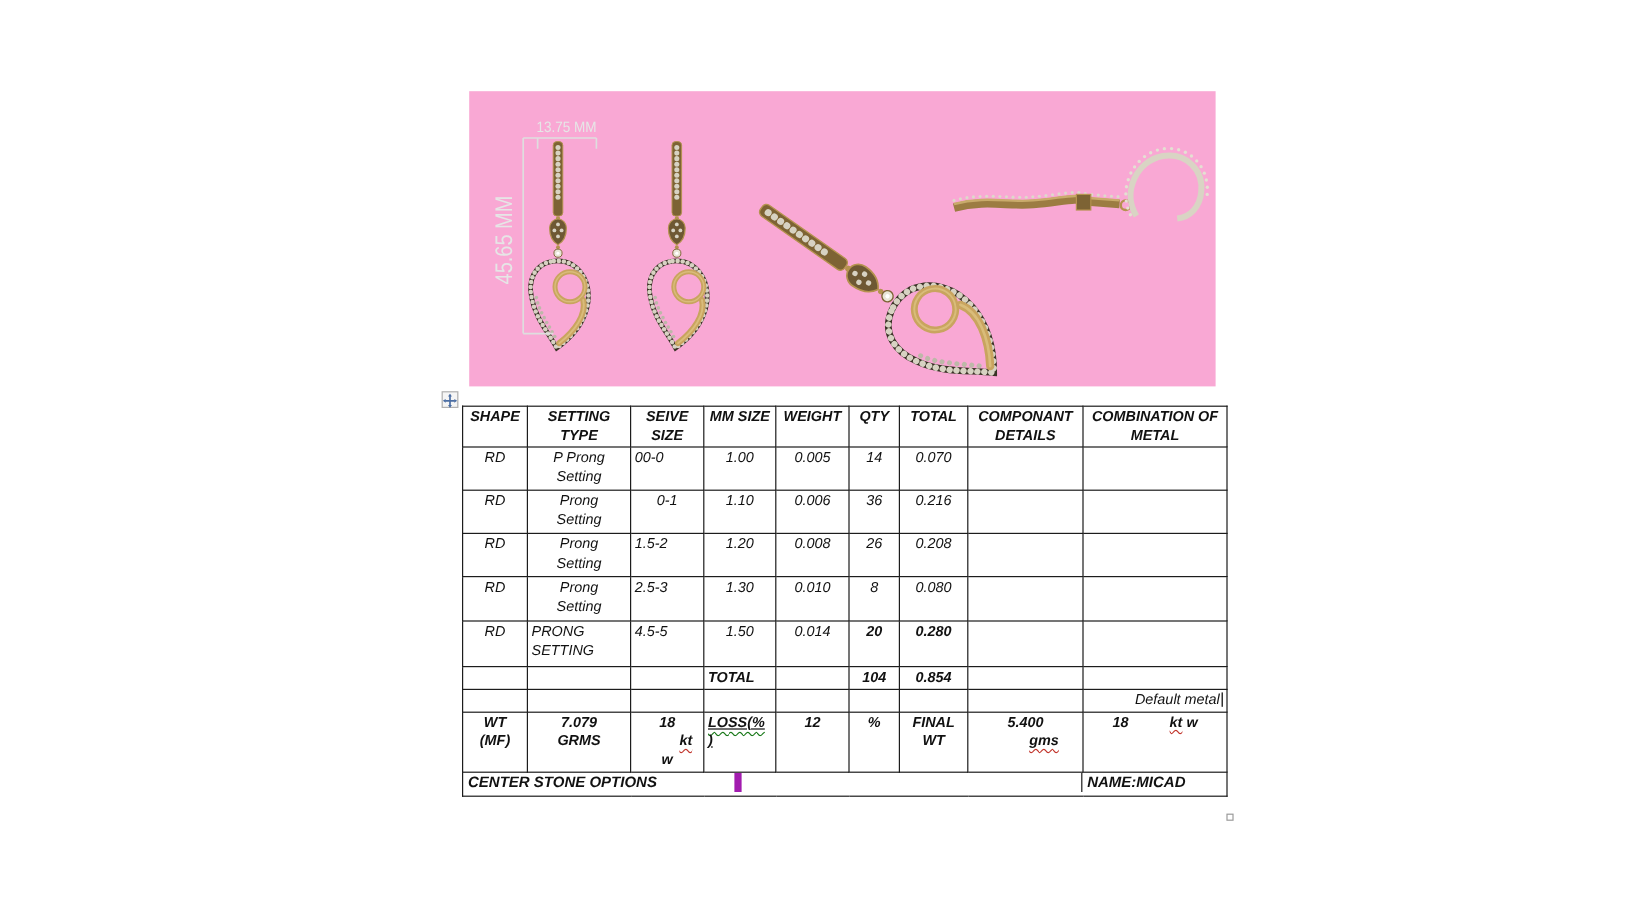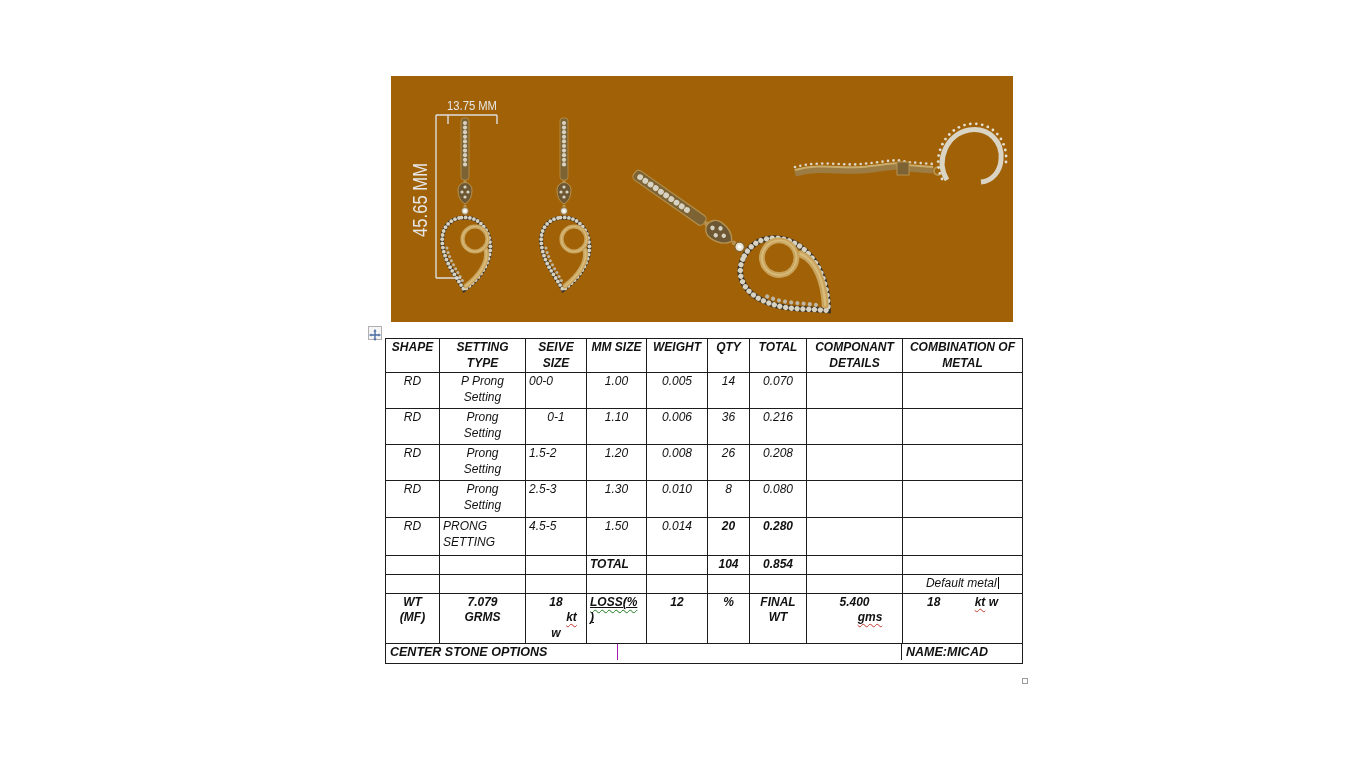--- a/index.html
+++ b/index.html
@@ -1,47 +1,47 @@
 <!DOCTYPE html>
 <html><head>
 <meta charset="utf-8">
 <style>
   html,body{margin:0;padding:0;}
   body{
     width:1360px;height:768px;background:#ffffff;position:relative;overflow:hidden;
     font-family:"Liberation Sans",sans-serif;color:#111;
   }
   
-  #art{position:absolute;left:391px;top:76px;width:622px;height:246px;background:#a16207;}
+  #art{position:absolute;left:391px;top:76px;width:622px;height:246px;background:#f9a8d4;}
   #art svg{display:block;}
   .dimtxt{fill:#e6e6e6;font-family:"Liberation Sans",sans-serif;}
   
   #moveHandle{position:absolute;left:368px;top:326px;width:14px;height:14px;background:#f5f5f5;
     border:1px solid #b0b0b0;box-sizing:border-box;cursor:move;}
   #resizeHandle{position:absolute;left:1022px;top:678px;width:6px;height:6px;background:#fff;
     border:1px solid #9b9b9b;box-sizing:border-box;}
   
   #spec{position:absolute;left:385px;top:338px;border-collapse:collapse;table-layout:fixed;width:637px;font-style:italic;}
   #spec td{border:1px solid #1c1c1c;vertical-align:top;padding:1px 3px;font-size:12px;
     line-height:1.3;overflow:hidden;box-sizing:border-box;}
   td.hd{font-weight:bold;font-size:10.5px;text-align:center;line-height:1.22;padding-top:3px;}
   .c{text-align:center}.l{text-align:left}.b{font-weight:bold}
   .lg{font-size:13.5px}
   .sm{font-size:9.5px;font-weight:bold;text-align:center;line-height:1.2;padding-top:3px;}
   .pre{white-space:pre-line}
   .totlbl{font-weight:bold;font-size:13px;}
-  .dm{text-align:center;font-size:11px;padding-right:18px;}
+  .dm{text-align:right;font-size:11px;padding-right:18px;}
   .caret{display:inline-block;width:1.5px;height:12px;background:#000;vertical-align:-2px;margin-left:1px;}
   .u{text-decoration:underline;text-decoration-thickness:1px;}
   .sp-red{text-decoration:underline wavy #c2372e;text-decoration-thickness:1px;text-underline-offset:2px;padding-left:31px;}
   .sp-green{text-decoration:underline wavy #1c7a1c;text-decoration-thickness:1px;text-underline-offset:2.5px;margin-top:24px;}
   .earing{font-weight:bold;font-size:13px;text-align:center;padding-top:2px;}
   .crow{display:flex;height:100%;font-weight:bold;font-size:12.5px;line-height:1.35;}
   .crow>div{padding:0 4px;box-sizing:border-box;}
-  .cr1{width:232px;border-right:1px solid #a21caf;}
+  .cr1{width:232px;border-right:6px solid #a21caf;}
   .cr2{flex:1;border-right:1px solid #1c1c1c;}
   .cr3{width:120px;}
   tr.rh30{height:30px}tr.rh36{height:36px}tr.rh37{height:37px}tr.rh38{height:38px}
   tr.rh19{height:19px}tr.rh18{height:18px}tr.rh39{height:39px}tr.rh33{height:33px}tr.rh20{height:20px}
 </style>
 </head>
 <body>
 
 <div id="art">
   <svg id="artSvg" width="622" height="246" viewBox="0 0 622 246">

